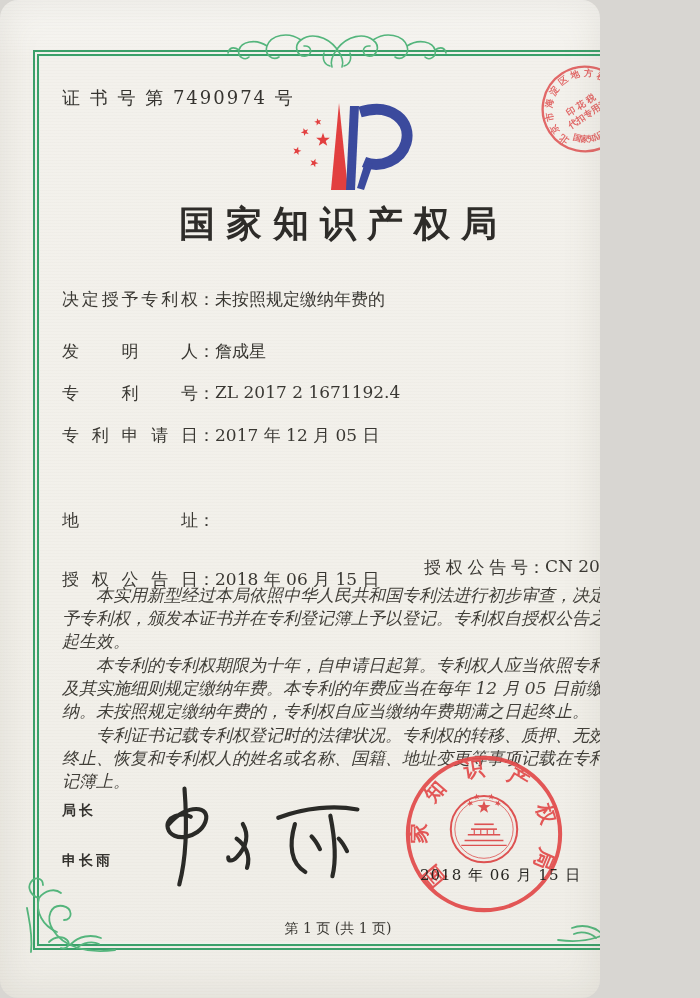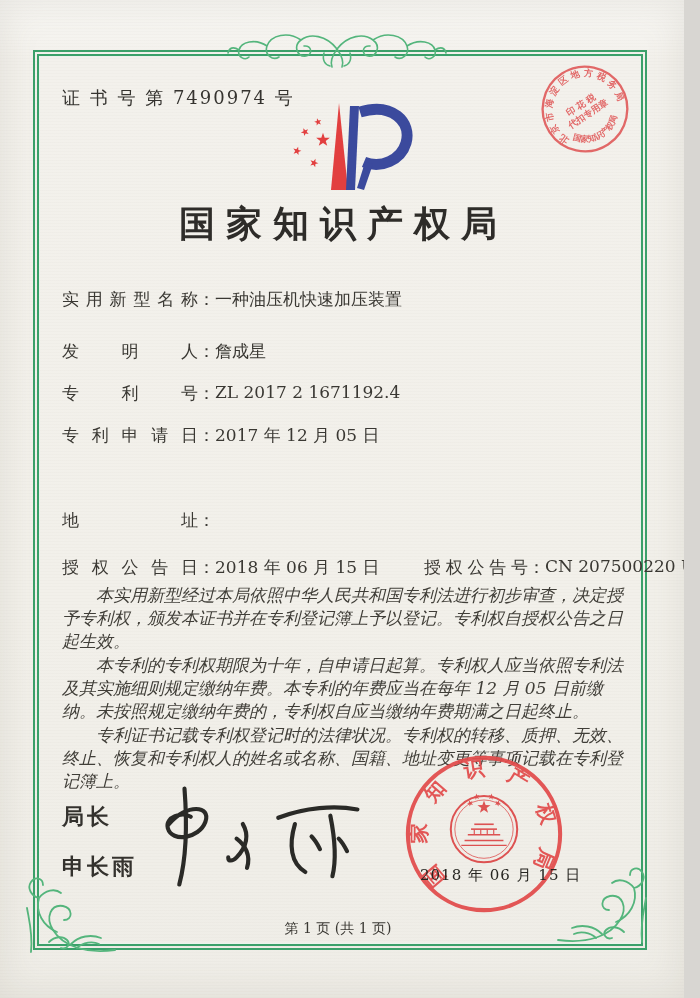--- a/index.html
+++ b/index.html
@@ -1,22 +1,23 @@
 <!DOCTYPE html>
 <html><head>
 <meta charset="utf-8">
 <style>
   html,body{margin:0;padding:0;background:#d8d6d2;}
   .page{
-    position:relative;width:684px;height:998px;overflow:hidden;
+    position:relative;width:600px;height:998px;overflow:hidden;
     background:
       repeating-linear-gradient(0deg, rgba(90,80,60,0.018) 0 1px, rgba(0,0,0,0) 1px 3px),
       linear-gradient(180deg,#f8f7f4 0%, #f3f1ec 6%, #f2f0ea 60%, #efede7 100%);
     font-family:"DejaVu Serif","Liberation Serif",serif;
     color:#3a3833;
+    border-radius:18px;
   }
   .page::after{content:"";position:absolute;inset:0;pointer-events:none;
     box-shadow:inset 0 0 38px rgba(120,110,95,0.14);}
   
   .frame{position:absolute;left:33px;top:50px;width:610px;height:896px;
     border:2px solid #3ba06a;}
   .frame-inner{position:absolute;inset:2px;border:2px solid #3ba06a;box-shadow:inset 0 0 0 1px #eaf3ec;}
   .ornament{position:absolute;pointer-events:none;}
   
   .cert-no{position:absolute;left:62px;top:86px;font-size:18px;letter-spacing:2px;color:#35332f;}
@@ -25,21 +26,21 @@
     font-size:36px;font-weight:bold;letter-spacing:11px;text-indent:11px;color:#2e2c29;}
   .fieldrow{position:absolute;left:62px;font-size:17px;white-space:nowrap;color:#3a3833;}
   .f-label{display:inline-block;width:136px;text-align:justify;text-align-last:justify;-moz-text-align-last:justify;vertical-align:top;}
   .f-label.small{width:104px;margin-left:39px;}
   .f-colon{display:inline-block;vertical-align:top;}
   .f-value{display:inline-block;vertical-align:top;white-space:normal;}
   .addr-line{display:block;line-height:26px;}
   .paras{position:absolute;left:62px;top:584px;width:570px;font-size:17px;
     line-height:23px;color:#403e38;font-style:italic;}
   .paras p{margin:0 0 1px 0;text-indent:2em;}
-  .officer{position:absolute;left:62px;font-size:22px;font-weight:bold;color:#34322e;letter-spacing:3px;}
+  .officer{position:absolute;left:62px;font-size:14px;font-weight:bold;color:#34322e;letter-spacing:3px;}
   .sig{position:absolute;left:122px;top:780px;width:250px;height:110px;}
   .footer{position:absolute;left:33px;top:920px;width:610px;text-align:center;font-size:14px;color:#3a3833;}
   
   .tax-stamp{position:absolute;left:538px;top:62px;width:94px;height:94px;
     transform:rotate(-33deg);opacity:.9;}
   .office-seal{position:absolute;left:403px;top:753px;width:162px;height:162px;opacity:.93;}
   .seal-date{position:absolute;left:420px;top:866px;width:160px;font-size:15px;
     color:#262521;letter-spacing:1px;white-space:nowrap;}
 </style>
 </head>
@@ -110,35 +111,35 @@
     <text font-size="12.5" font-weight="bold" fill="#e05a5a" font-family="'DejaVu Serif',serif">
       <textPath href="#stampBottomArc" xlink:href="#stampBottomArc" startOffset="0" textLength="84" lengthAdjust="spacing">国家知识产权局</textPath>
     </text>
     <text x="70" y="66" text-anchor="middle" font-size="13.5" font-weight="bold" letter-spacing="4" fill="#e05a5a" font-family="'DejaVu Serif',serif">印花税</text>
     <text x="70" y="83" text-anchor="middle" font-size="13.5" font-weight="bold" fill="#e05a5a" font-family="'DejaVu Serif',serif">代扣专用章</text>
   </svg>
 
   <div class="title">国家知识产权局</div>
 
   <div class="fieldrow" style="top:288px;">
-    <span class="f-label">实用新型名称</span><span class="f-colon">：</span><span class="f-value">一种油压机快速加压装置</span>
+    <span class="f-label">决定授予专利权</span><span class="f-colon">：</span><span class="f-value">未按照规定缴纳年费的</span>
   </div>
   <div class="fieldrow" style="top:340px;">
     <span class="f-label">发明人</span><span class="f-colon">：</span><span class="f-value">詹成星</span>
   </div>
   <div class="fieldrow" style="top:382px;">
     <span class="f-label">专利号</span><span class="f-colon">：</span><span class="f-value">ZL 2017 2 1671192.4</span>
   </div>
   <div class="fieldrow" style="top:424px;">
     <span class="f-label">专利申请日</span><span class="f-colon">：</span><span class="f-value">2017 年 12 月 05 日</span>
   </div>
   <div class="fieldrow" style="top:509px;">
     <span class="f-label">地址</span><span class="f-colon">：</span>
   </div>
-  <div class="fieldrow" style="top:556px;">
+  <div class="fieldrow" style="top:568px;">
     <span class="f-label">授权公告日</span><span class="f-colon">：</span><span class="f-value">2018 年 06 月 15 日</span>
   </div>
   <div class="fieldrow" style="left:385px;top:556px;">
     <span class="f-label small">授权公告号</span><span class="f-colon">：</span><span class="f-value">CN 207500220 U</span>
   </div>
 
   <div class="paras">
     <p>本实用新型经过本局依照中华人民共和国专利法进行初步审查，决定授予专利权，颁发本证书并在专利登记簿上予以登记。专利权自授权公告之日起生效。</p>
     <p>本专利的专利权期限为十年，自申请日起算。专利权人应当依照专利法及其实施细则规定缴纳年费。本专利的年费应当在每年 12 月 05 日前缴纳。未按照规定缴纳年费的，专利权自应当缴纳年费期满之日起终止。</p>
     <p>专利证书记载专利权登记时的法律状况。专利权的转移、质押、无效、终止、恢复和专利权人的姓名或名称、国籍、地址变更等事项记载在专利登记簿上。</p>

